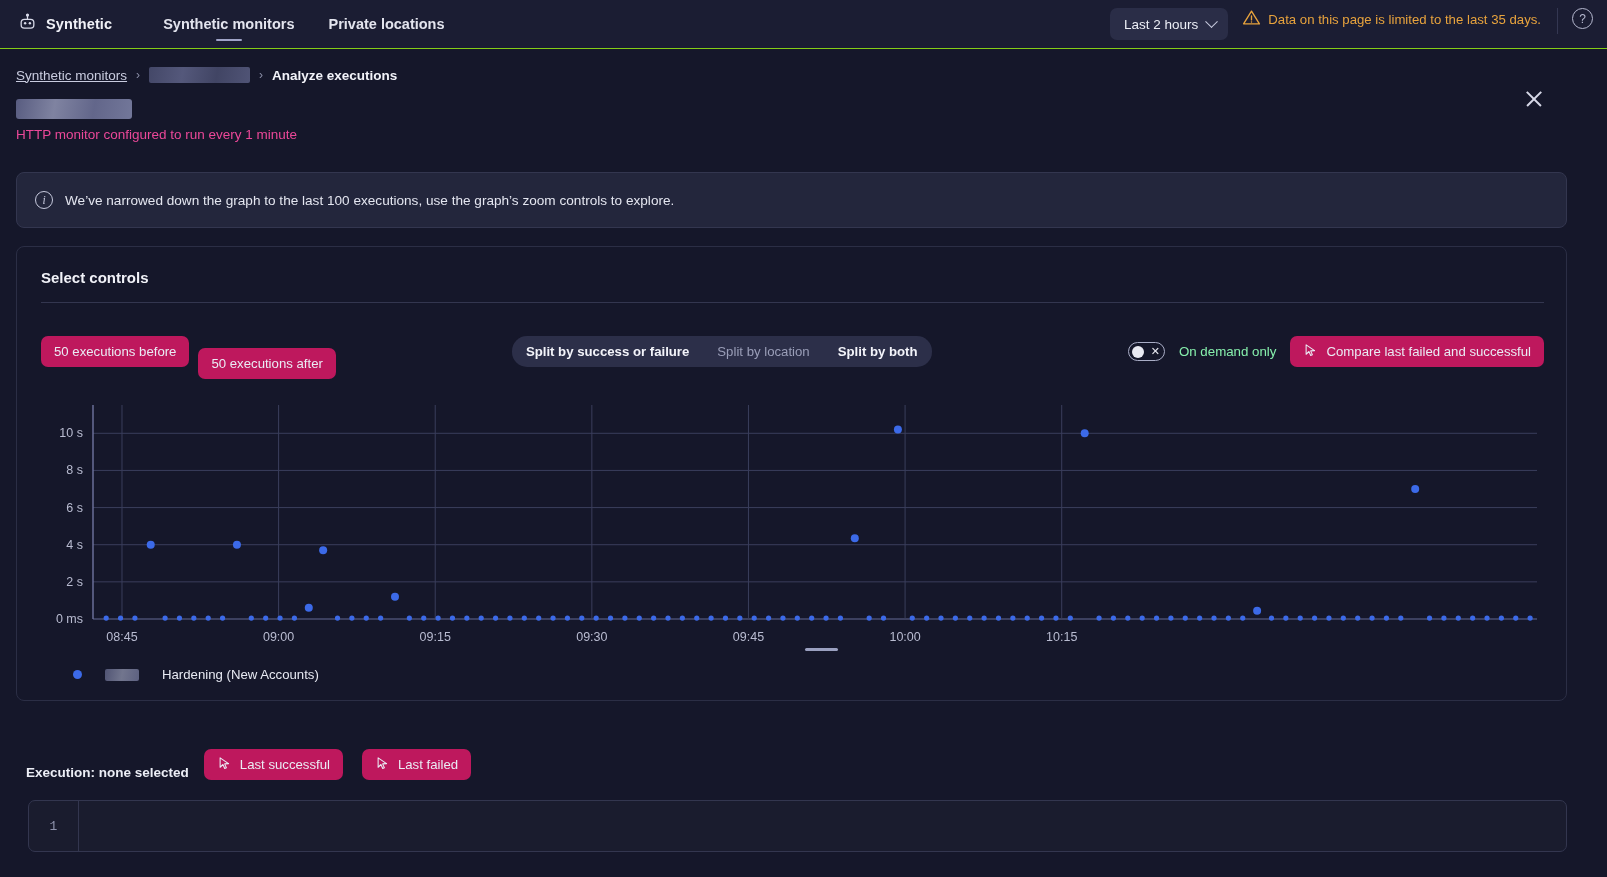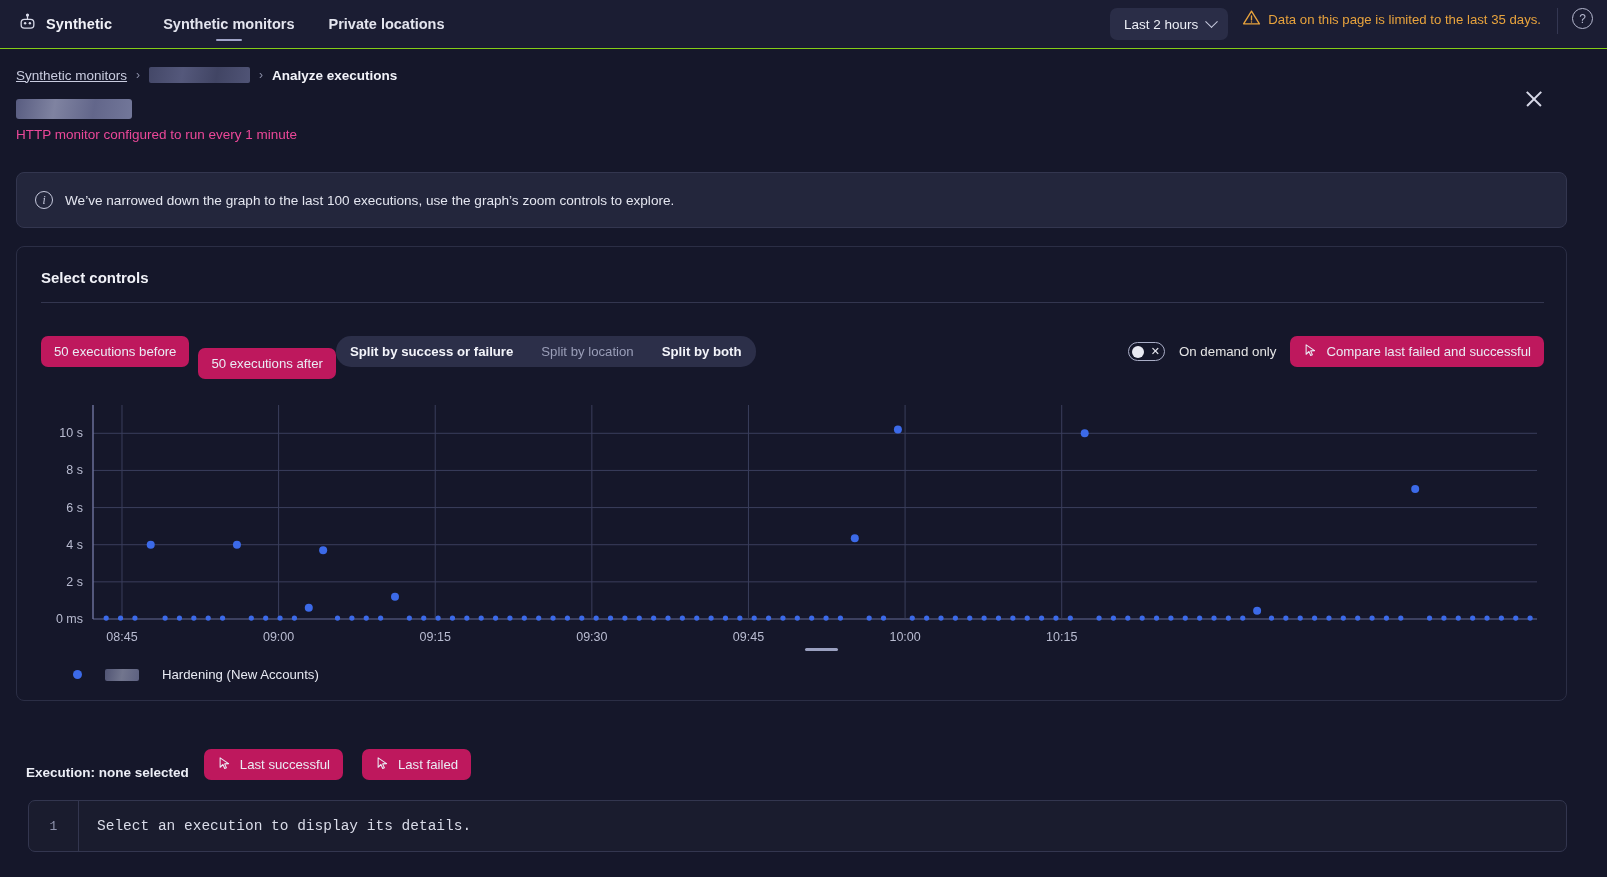--- a/index.html
+++ b/index.html
@@ -115,39 +115,39 @@
   .controls { display: flex; align-items: center; margin-top: 21px; padding-left: 2px; }
   .btn {
     background: #be185d; border: none; border-radius: 7px;
     height: 31px; padding: 0 13px; color: #eaebf4;
     font-size: 13.2px; font-family: "Liberation Sans", sans-serif;
     cursor: pointer; display: inline-flex; align-items: center; gap: 8px;
   }
   .btn + .btn { margin-left: 9px; margin-top: 24px; }
   .segmented {
     background: #2c2f49; border-radius: 15px; height: 31px;
-    display: flex; align-items: center; 
+    display: flex; align-items: center; margin-left: 176px;
   }
   .seg {
     height: 31px; padding: 0 14px; display: flex; align-items: center;
     font-size: 13.2px; cursor: pointer; border-radius: 7px;
   }
   .seg.on  { color: #f3f4fa; font-weight: 700; }
   .seg.off { color: #9a9eb8; }
 
   .right-controls { margin-left: auto; display: flex; align-items: center; gap: 14px; }
   .toggle {
     width: 37px; height: 19px; border-radius: 12px;
     border: 1.4px solid #a9adc6; background: transparent;
     display: flex; align-items: center; justify-content: space-between;
     padding: 0 3px; cursor: pointer; flex: none;
   }
   .knob { width: 12px; height: 12px; border-radius: 50%; background: #e9eaf2; }
   .toggle-x { font-size: 11px; color: #e9eaf2; line-height: 1; margin-right: 1px; }
-  .toggle-label { font-size: 13.3px; color: #e5e5e5; text-align: right; }
+  .toggle-label { font-size: 13.3px; color: #86efac; text-align: right; }
   .cursor-icon { flex: none; }
 
   
   .chart-wrap { margin-top: 24px; position: relative; height: 250px; }
   .chart-svg { display: block; }
   .zoom-handle {
     position: absolute; left: 766px; top: 245px;
     width: 33px; height: 3px; background: #9aa0c0; border-radius: 2px; cursor: ew-resize;
   }
   .legend { display: flex; align-items: center; gap: 23px; margin: 14px 0 0 34px; }
@@ -430,14 +430,13 @@
       <svg width="15" height="15" viewBox="0 0 24 24" fill="none" stroke="#e9eaf3" stroke-width="1.7" stroke-linejoin="round">
         <path d="M5 3 L5 18 L9.5 13.6 L12.3 20 L15 18.8 L12.2 12.6 L18.5 12.2 Z"></path>
       </svg>
     </span>
     <span>Last failed</span>
   </button>
 </div>
 
 <div class="editor">
   <div class="gutter">1</div>
-  <div class="editor-body">Select an execution to display its details.</div>
 </div>
 
 </body></html>

